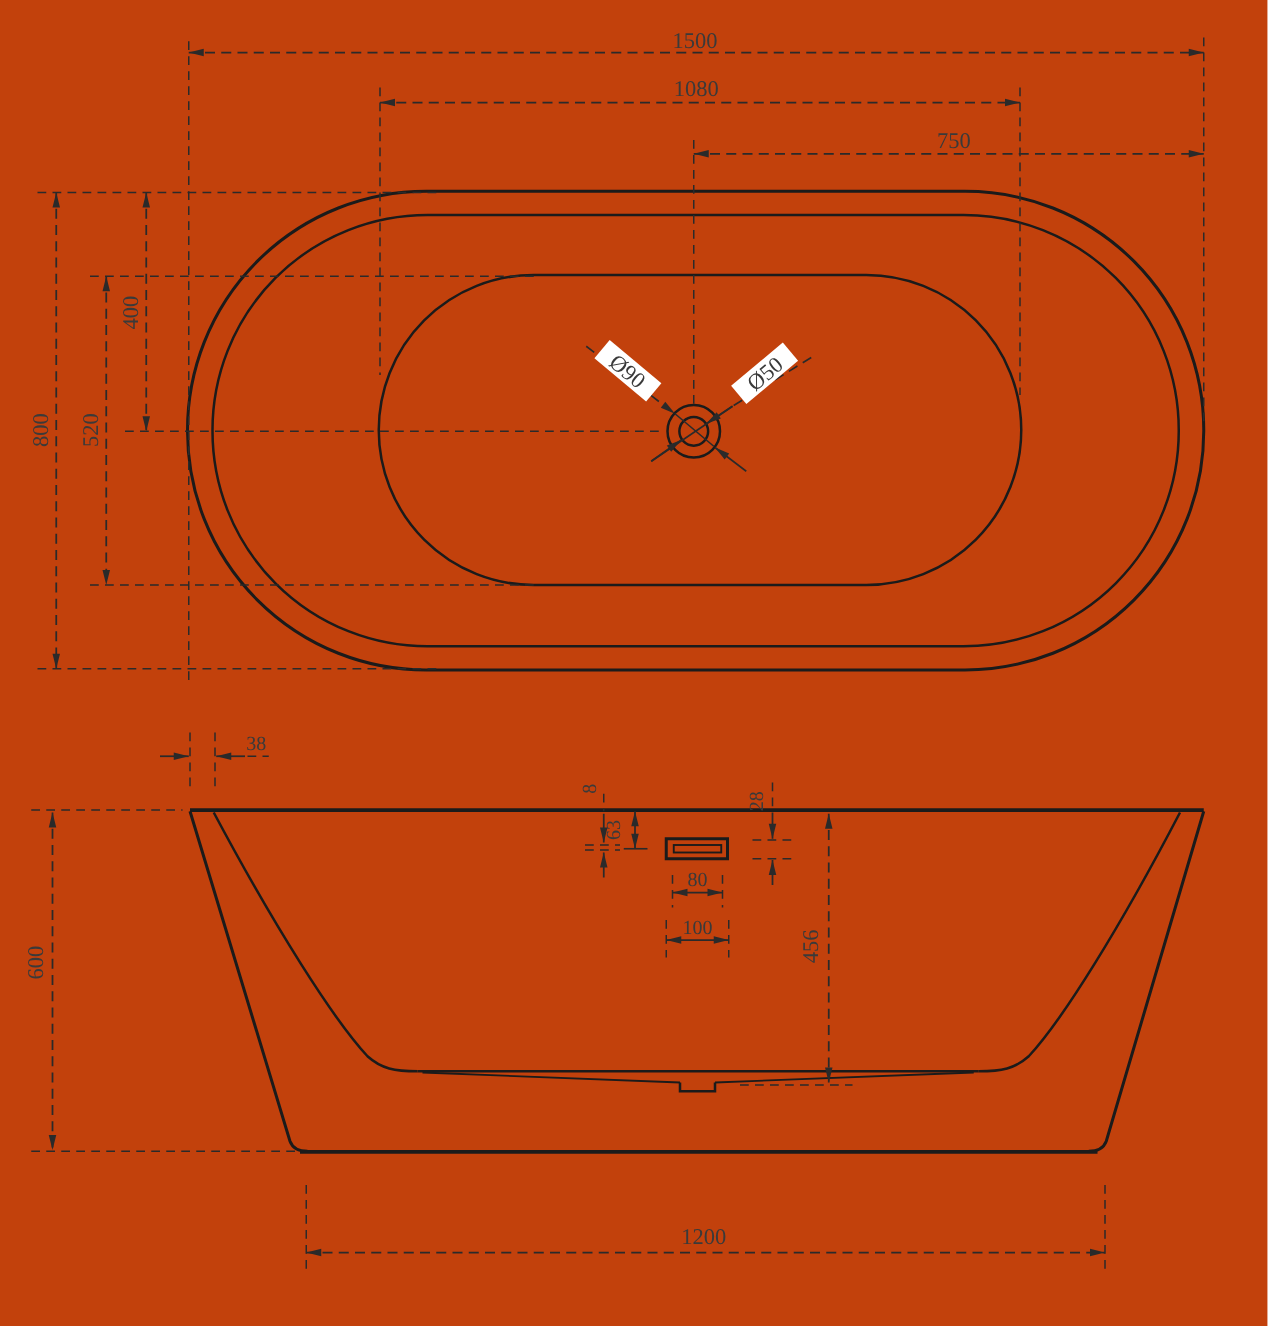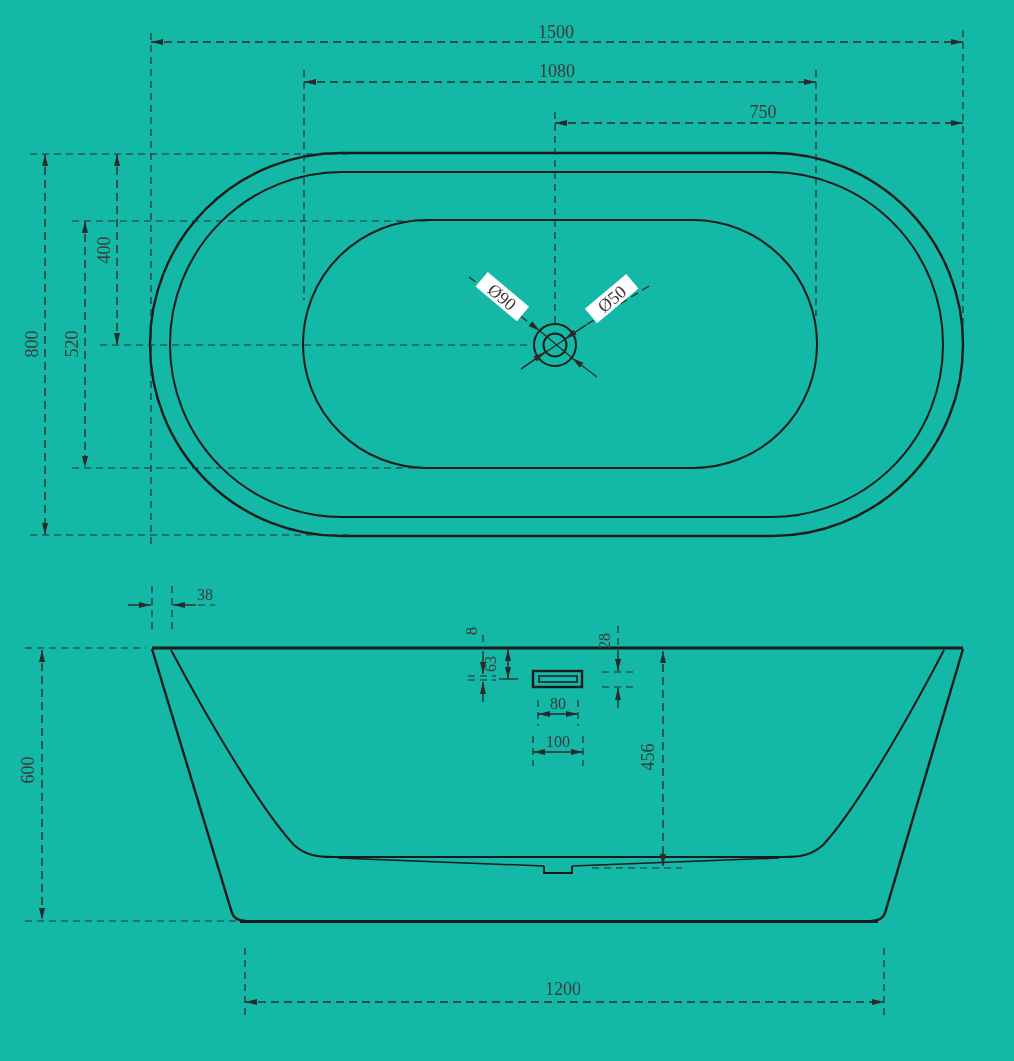--- a/index.html
+++ b/index.html
@@ -1,16 +1,16 @@
 <!DOCTYPE html>
 <html><head>
 <meta charset="utf-8">
 <style>
   html,body{margin:0;padding:0;background:#ffffff;}
-  .canvas{position:relative;width:1014px;height:1061px;background:#14b8a6;overflow:hidden;}
+  .canvas{position:relative;width:1014px;height:1061px;background:#c2410c;overflow:hidden;}
   svg{display:block;}
   .ol  {fill:none;stroke:#1b1b1b;stroke-width:2.4;}
   .ol2 {fill:none;stroke:#1b1b1b;stroke-width:2;}
   .ol3 {fill:none;stroke:#1b1b1b;stroke-width:3;}
   .thin{fill:none;stroke:#1b1b1b;stroke-width:1.5;}
   .dim {fill:none;stroke:#2a2a2a;stroke-width:1.4;stroke-dasharray:8 5;}
   .dims{fill:none;stroke:#2a2a2a;stroke-width:1.4;}
   .ext {fill:none;stroke:#2a2a2a;stroke-width:1.2;stroke-dasharray:7 5;}
   .lead{fill:none;stroke:#2a2a2a;stroke-width:1.3;stroke-dasharray:8 5;}
   .sol {fill:none;stroke:#2a2a2a;stroke-width:1.3;}

